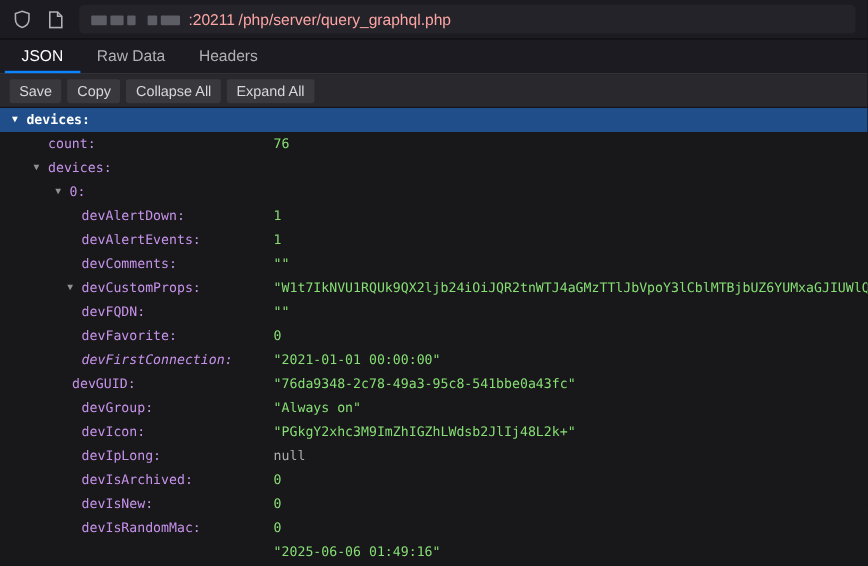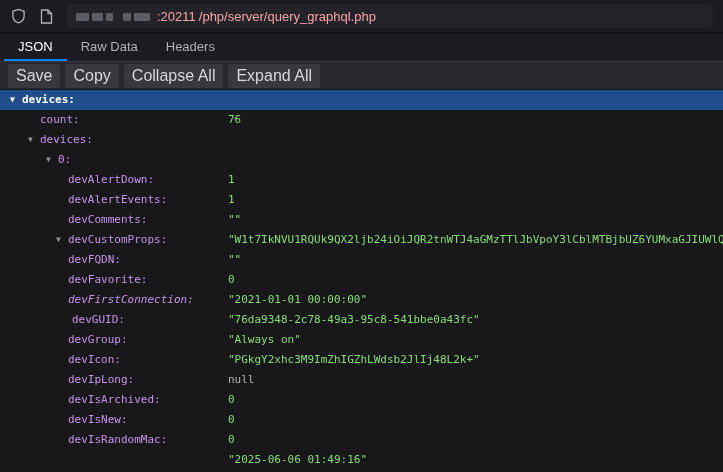--- a/index.html
+++ b/index.html
@@ -30,21 +30,21 @@
     color:#b1b1b3; border-bottom:2px solid transparent; cursor:default;
   }
   .tab.active{ color:#ffffff; border-bottom-color:var(--accent,#0a84ff); }
 
   
   .toolbar{
     height:28px; background:#28282d; display:flex; align-items:center;
     padding:0 8px; gap:5px; border-bottom:1px solid #141418;
   }
   .tbtn{
-    background:#38383d; color:#d7d7db; font-size:16px; line-height:1;
+    background:#38383d; color:#d7d7db; font-size:12px; line-height:1;
     padding:4px 8px; border-radius:2px; border:none;
     font-family:"Liberation Sans", sans-serif;
   }
   .filter-box{ display:flex; align-items:center; gap:6px; margin-left:12px; }
   .filter-input{
     background:transparent; border:none; outline:none; color:#d7d7db;
     font-size:12px; width:110px; font-family:"Liberation Sans", sans-serif;
   }
   .filter-input::placeholder{ color:#8f8f94; }
 
@@ -143,21 +143,21 @@
     </div>
     <div class="trow">
       <span class="key" style="left: 68px;">devFavorite:</span>
       <span class="val number">0</span>
     </div>
     <div class="trow">
       <span class="key" style="left: 68px; font-style: italic;">devFirstConnection:</span>
       <span class="val string">"2021-01-01 00:00:00"</span>
     </div>
     <div class="trow">
-      <span class="key" style="left: 72px;">devGUID:</span>
+      <span class="key" style="left: 60px;">devGUID:</span>
       <span class="val string">"76da9348-2c78-49a3-95c8-541bbe0a43fc"</span>
     </div>
     <div class="trow">
       <span class="key" style="left: 68px;">devGroup:</span>
       <span class="val string">"Always on"</span>
     </div>
     <div class="trow">
       <span class="key" style="left: 68px;">devIcon:</span>
       <span class="val string">"PGkgY2xhc3M9ImZhIGZhLWdsb2JlIj48L2k+"</span>
     </div>

